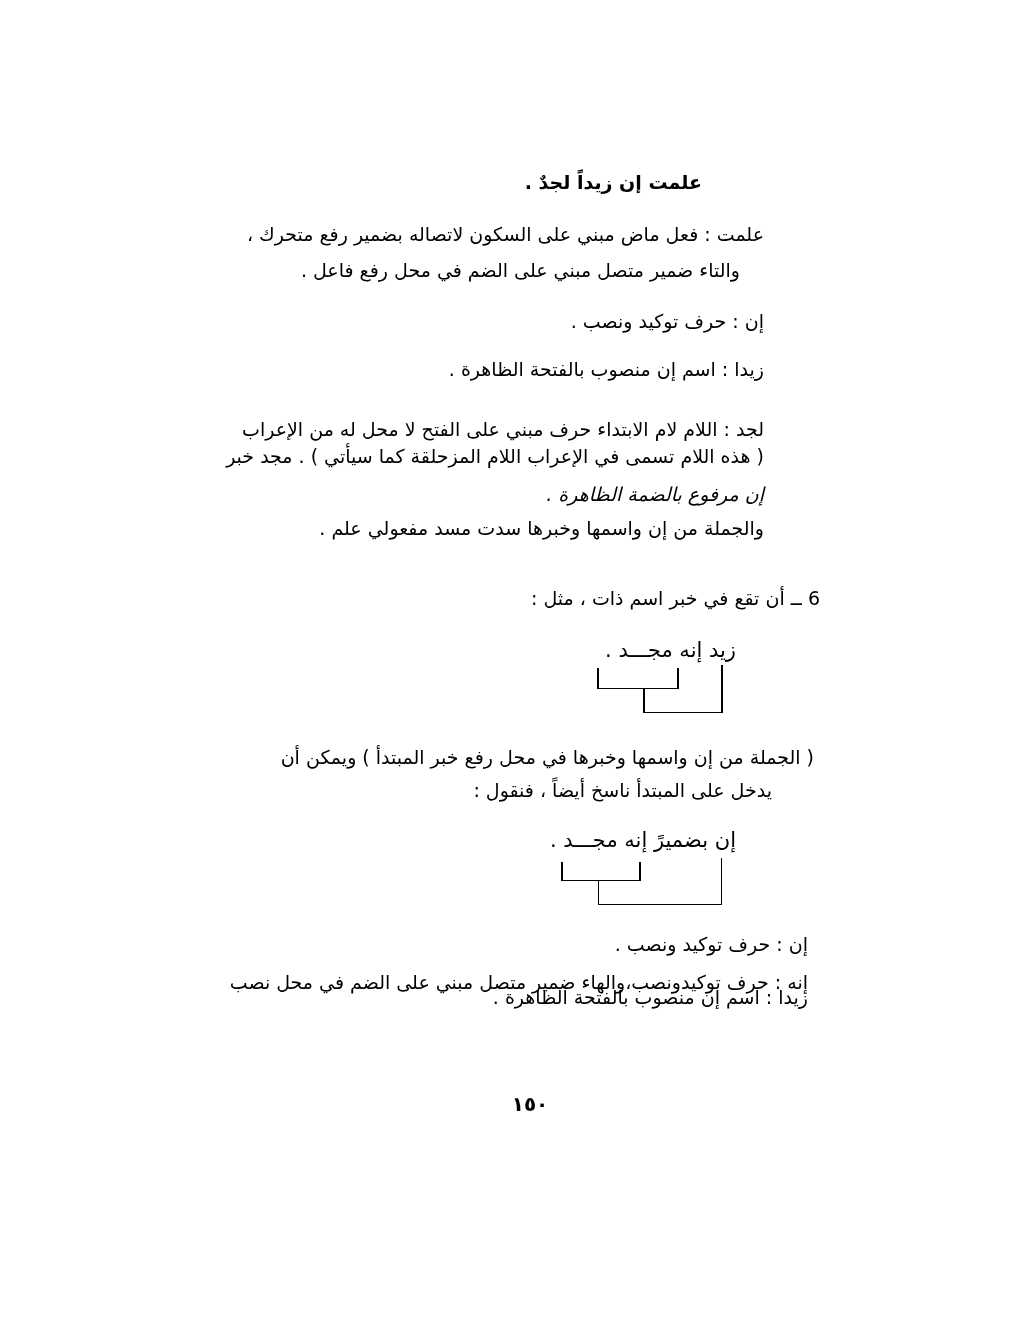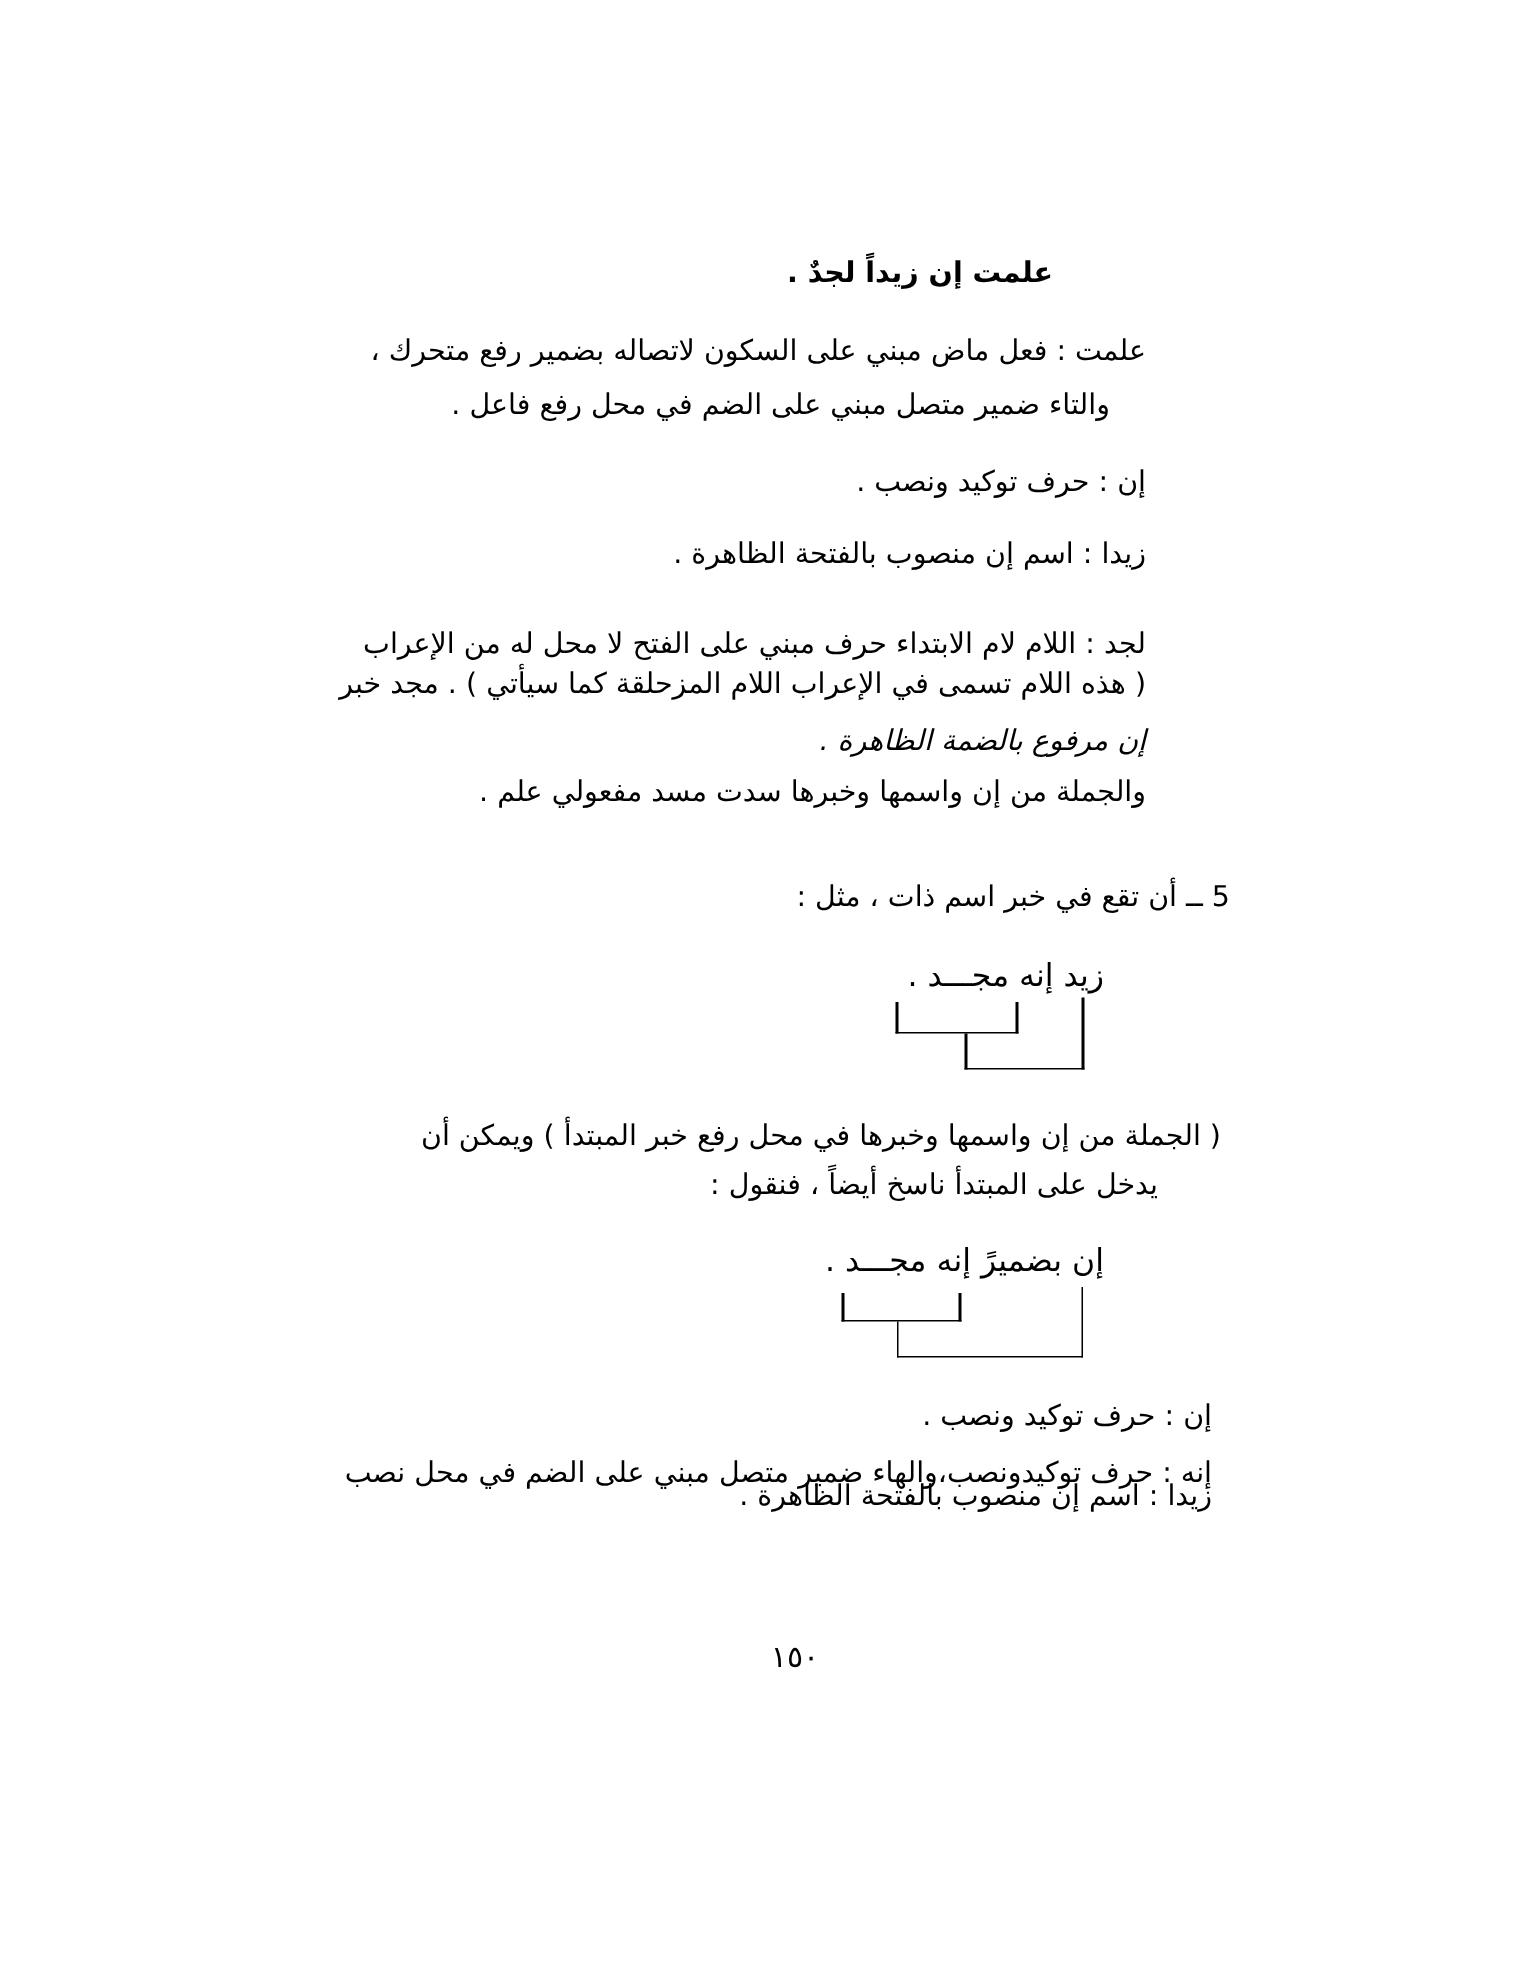--- a/index.html
+++ b/index.html
@@ -1,41 +1,41 @@
 <!DOCTYPE html>
 <html><head>
 <meta charset="utf-8">
 <style>
   html, body { margin: 0; padding: 0; background: #ffffff; }
   body { width: 1020px; height: 1320px; position: relative; overflow: hidden;
          font-family: "DejaVu Sans", sans-serif; color: #000; }
   .line { position: absolute; direction: rtl; white-space: nowrap; font-size: 19px; line-height: 28px; text-align: right; }
   .bracket-line { position: absolute; background: #000; }
-  .page-num { position: absolute; direction: rtl; font-size: 20px; font-weight: normal; text-align: center; }
+  .page-num { position: absolute; direction: rtl; font-size: 20px; font-weight: bold; text-align: center; }
   .ex { font-size: 21px; }
 </style>
 </head>
 <body>
 
 <div>
 
   <div class="line" style="right:318px; top:168px; font-weight:bold;">علمت إن زيداً لجدٌ .</div>
 
   <div class="line" style="right:256px; top:220px;margin-left:47px;">علمت : فعل ماض مبني على السكون لاتصاله  بضمير رفع متحرك ،</div>
   <div class="line" style="right:280px; top:256px;">والتاء ضمير متصل مبني على الضم في محل رفع فاعل .</div>
 
   <div class="line" style="right:256px; top:307px;">إن : حرف توكيد ونصب .</div>
   <div class="line" style="right:256px; top:355px;">زيدا : اسم إن منصوب بالفتحة الظاهرة .</div>
 
   <div class="line" style="right:256px; top:403px;margin-top:12px;">لجد : اللام لام الابتداء حرف مبني على الفتح لا محل له من الإعراب</div>
   <div class="line" style="right:256px; top:442px;">( هذه اللام تسمى في الإعراب اللام المزحلقة كما سيأتي ) .  مجد خبر</div>
   <div class="line" style="right:256px; top:480px;font-style:italic;">إن مرفوع بالضمة الظاهرة .</div>
 
   <div class="line" style="right:256px; top:514px;">والجملة من إن واسمها وخبرها سدت مسد مفعولي علم .</div>
-  <div class="line" style="right:200px; top:584px;">5 ــ أن تقع في خبر اسم ذات ، مثل :</div>
+  <div class="line" style="right:200px; top:584px;">6 ــ أن تقع في خبر اسم ذات ، مثل :</div>
 
   <div class="line ex" style="right:284px; top:636px;">زيد  إنه  مجـــد .</div>
   <div>
     <div class="bracket-line" style="left:597px; top:668px; width:2px; height:21px;"></div>
     <div class="bracket-line" style="left:677px; top:668px; width:2px; height:21px;"></div>
     <div class="bracket-line" style="left:597px; top:688px; width:82px; height:1px;"></div>
     <div class="bracket-line" style="left:643px; top:689px; width:2px; height:24px;"></div>
     <div class="bracket-line" style="left:721px; top:665px; width:2px; height:48px;"></div>
     <div class="bracket-line" style="left:643px; top:712px; width:80px; height:1px;"></div>
   </div>

